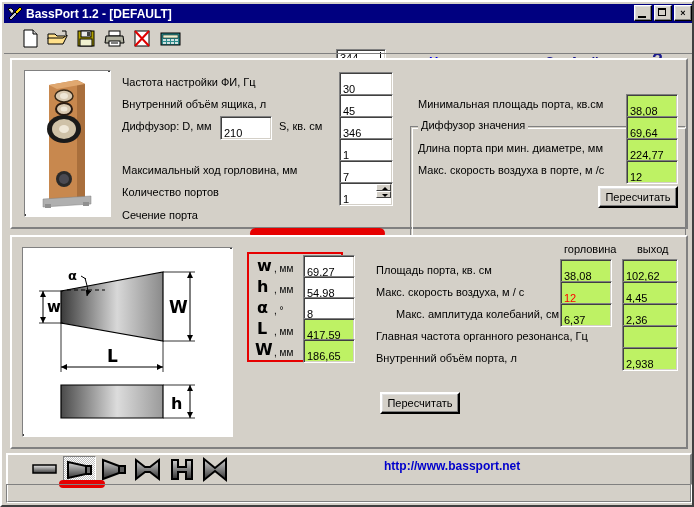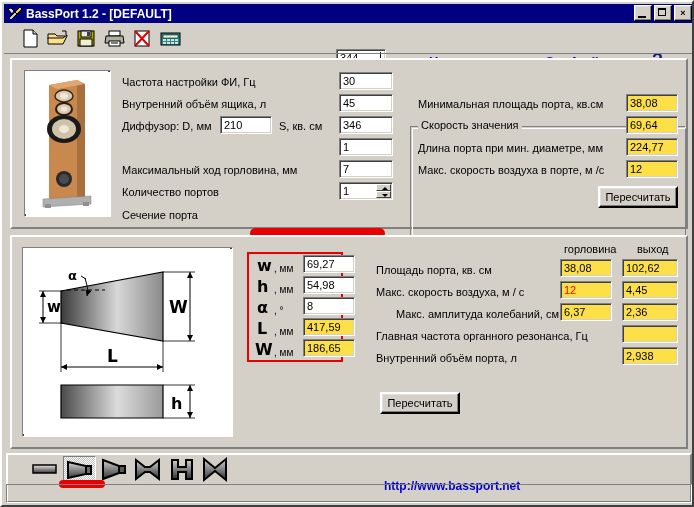--- a/index.html
+++ b/index.html
@@ -76,27 +76,27 @@
   #spk-box{
     position:absolute;left:12px;top:10px;width:85px;height:145px;
     background:#fff;border:1px solid;border-color:#808080 #ffffff #ffffff #808080;
     box-shadow:inset 1px 1px 0 #404040;
     overflow:hidden;
   }
 
   
   .frow-label{position:absolute;font-size:11px;color:#000;white-space:nowrap;}
   .fld{
-    position:absolute;height:18px;background:#fff;
+    position:absolute;height:24px;background:#fff;
     border:1px solid;border-color:#808080 #ffffff #ffffff #808080;
     box-shadow:inset 1px 1px 0 #404040, inset -1px -1px 0 #d4d0c8;
-    font-size:11px;color:#000;padding:2px 0 0 3px;box-sizing:border-box;
+    font-size:11px;color:#000;padding:10px 0 0 3px;box-sizing:border-box;
     white-space:nowrap;overflow:hidden;
   }
-  .fld.ro{background:#fde047;}
+  .fld.ro{background:#bef264;}
   .fld.red{color:#ff0000;}
 
   
   #spin{position:absolute;right:1px;top:1px;width:15px;height:14px;}
   .spbtn{width:15px;height:7px;background:#d4d0c8;
     border:1px solid;border-color:#ffffff #404040 #404040 #ffffff;
     box-sizing:border-box;position:relative;}
   .spbtn::after{content:"";position:absolute;left:5px;top:2px;
     border-left:3px solid transparent;border-right:3px solid transparent;}
   .spup::after{border-bottom:3px solid #000;}
@@ -152,21 +152,21 @@
        font-family:"DejaVu Sans",sans-serif;}
   .symu{position:absolute;font-size:10px;color:#000;}
   .colhdr{position:absolute;font-size:11px;color:#000;}
 
   
   #iconbar{position:absolute;left:6px;top:452px;width:300px;height:32px;}
   .shapebtn{position:absolute;top:2px;width:33px;height:27px;}
   .shapebtn.sel{background:
      repeating-conic-gradient(#fff 0% 25%, #c0c0c0 0% 50%) 0 0/2px 2px;
      border:1px solid;border-color:#808080 #ffffff #ffffff #808080;box-sizing:border-box;}
-  #url{position:absolute;left:382px;top:457px;font-size:12px;font-weight:bold;color:#0000cc;margin-top:20px;}
+  #url{position:absolute;left:382px;top:457px;font-size:12px;font-weight:bold;color:#0000cc;}
   #status-split{position:absolute;left:4px;top:482px;width:686px;height:19px;
     border:1px solid;border-color:#808080 #ffffff #ffffff #808080;box-sizing:border-box;}
 </style>
 </head>
 <body>
 
 <div id="app">
 
   <div id="titlebar">
     <span id="title-icon">
@@ -305,21 +305,21 @@
     <div class="fld" style="left:208px;top:56px;width:52px">210</div>
 
     <div id="combo">
       <span id="combo-text">прямоугольник</span>
       <div id="combo-btn"></div>
     </div>
 
     <div id="grp">
         <div id="grp-inner"></div>
       </div>
-    <span id="grp-title">Скорость значения</span>
+    <span id="grp-title">Диффузор значения</span>
 
     <span class="frow-label" style="left:406px;top:38px">Минимальная площадь порта, кв.см</span>
     <span class="frow-label" style="left:406px;top:82px">Длина порта при мин. диаметре, мм</span>
     <span class="frow-label" style="left:406px;top:104px">Макс. скорость воздуха в порте, м /с</span>
 
     <div class="fld ro" style="left:614px;top:34px;width:52px">38,08</div>
     <div class="fld ro" style="left:614px;top:56px;width:52px">69,64</div>
     <div class="fld ro" style="left:614px;top:78px;width:52px">224,77</div>
     <div class="fld ro" style="left:614px;top:100px;width:52px">12</div>
 

